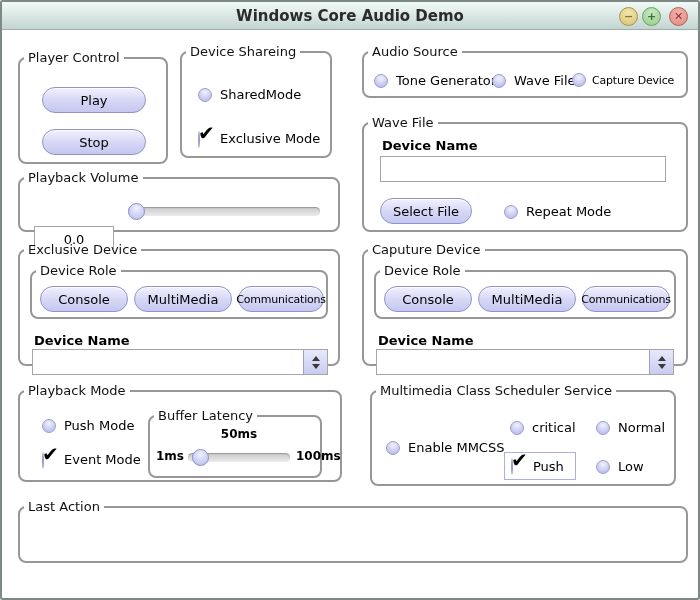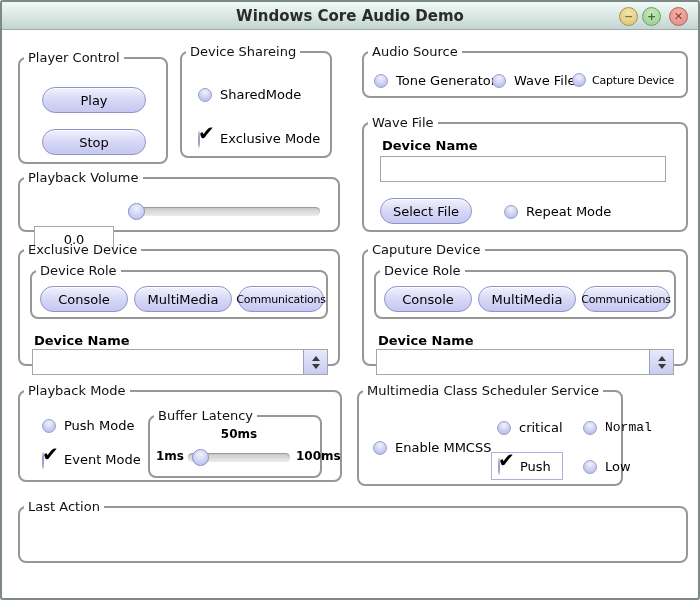--- a/index.html
+++ b/index.html
@@ -230,31 +230,31 @@
     <div class="label" style="left:14px; top:76px;">Device Name</div>
     <div class="combo" style="left:12px; top:92px; width:298px;">
       <div class="combo-value"></div>
       <div class="arrows">
         <span class="tri-up"></span>
         <span class="tri-down"></span>
       </div>
     </div>
   </fieldset>
 
-  <fieldset class="fs" style="left:355px; top:381px; width:266px; height:103px;">
+  <fieldset class="fs" style="left:368px; top:381px; width:306px; height:103px;">
     <legend>Multimedia Class Scheduler Service</legend>
     <div class="row" style="left:14px; top:42px;">
       <span class="radio"></span>
       <span>Enable MMCSS</span>
     </div>
     <div class="row" style="left:138px; top:22px;">
       <span class="radio"></span>
       <span>critical</span>
     </div>
-    <div class="row" style="left:224px; top:22px;font-family:Liberation Mono, monospace;">
+    <div class="row" style="left:224px; top:22px;">
       <span class="radio"></span>
       <span>Normal</span>
     </div>
     <div class="focus-box" style="left:132px; top:54px; width:72px; height:28px;">
       <span class="checkwrap">
         <span class="radio"></span>
         <span class="check-glyph">✔</span>
       </span>
       <span>Push</span>
     </div>

